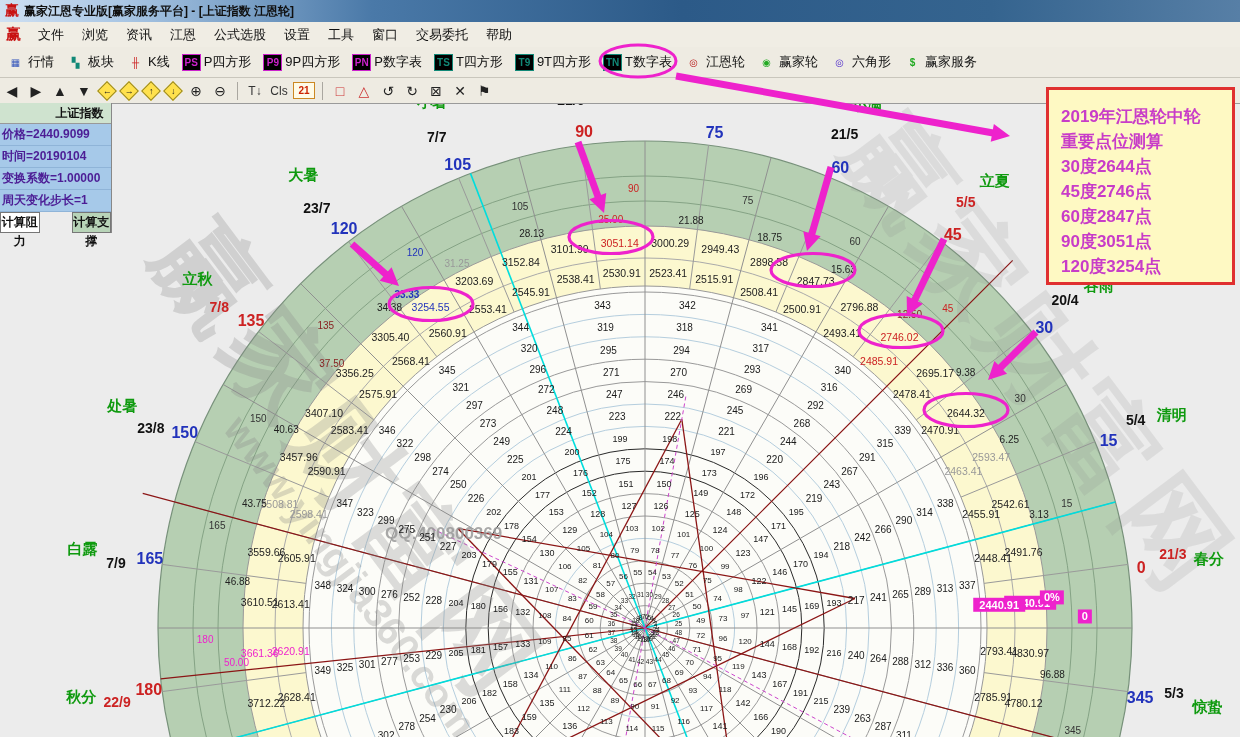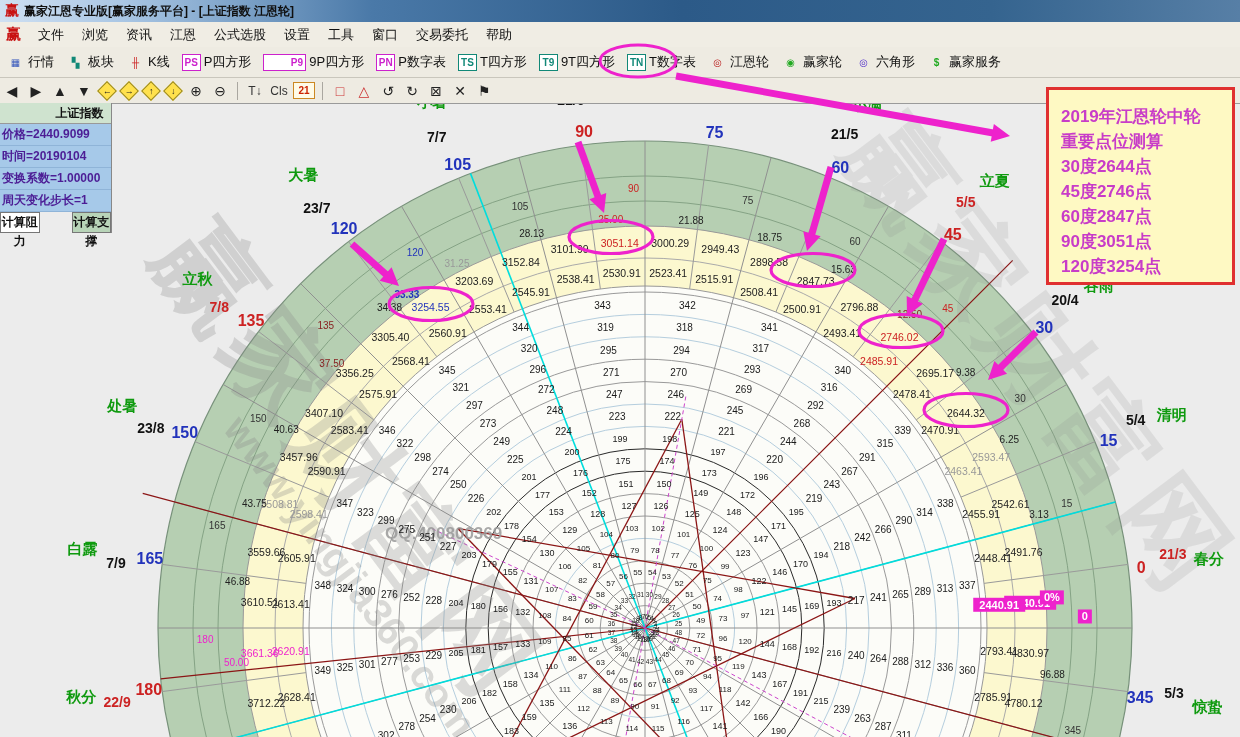--- a/index.html
+++ b/index.html
@@ -10,21 +10,21 @@
   #titlebar .logo{color:#c81111;font-size:14px;font-weight:bold;margin:0 5px 0 5px;}
   #menubar{position:absolute;left:0;top:22px;width:1240px;height:25px;background:#f0ede4;
     border-bottom:1px solid #cfccc2;display:flex;align-items:center;font-size:13px;color:#111;}
   #menubar .mlogo{color:#c81111;font-weight:bold;font-size:15px;margin:0 8px 0 6px;}
   #menubar .mi{padding:2px 9px;cursor:default;}
   #toolbar1{position:absolute;left:0;top:47px;width:1240px;height:30px;background:#eeebe2;
     border-bottom:1px solid #c9c6bc;display:flex;align-items:center;font-size:13px;color:#111;}
   .t1{display:flex;align-items:center;margin:0 3px;padding:1px 3px;}
   .t1 .ic{display:inline-flex;align-items:center;justify-content:center;width:17px;height:15px;
     font-size:10px;font-weight:bold;margin-right:3px;border:1px solid transparent;}
-  .t1 .ic.boxed{border-color:currentColor;background:#ffffff;}
+  .t1 .ic.boxed{border-color:currentColor;background:#000000;}
   #toolbar2{position:absolute;left:0;top:78px;width:1240px;height:25px;background:#eeebe2;
     border-bottom:1px solid #9a9a9a;display:flex;align-items:center;font-size:13px;}
   .t2{display:inline-flex;align-items:center;justify-content:center;min-width:20px;height:20px;
     margin:0 2px;color:#222;font-size:14px;}
   .t2.red{color:#cc3333;}
   .t2.cal{border:1px solid #cc8822;background:#fffbe8;color:#cc2200;font-size:10px;font-weight:bold;width:16px;height:15px;}
   .t2.cls{font-size:12px;color:#333;}
   .dia{width:12px;height:12px;background:#ffe14d;border:1px solid #998822;transform:rotate(45deg);
     display:inline-flex;align-items:center;justify-content:center;margin:0 4px;}
   .dia span{transform:rotate(-45deg);font-size:9px;color:#222;font-weight:bold;}
@@ -77,21 +77,21 @@
     </span>
     <span class="t1">
       <span class="ic" style="color: rgb(204, 34, 34);">╫</span>
       <span>K线</span>
     </span>
     <span class="t1">
       <span class="ic boxed" style="color: rgb(204, 34, 204);">PS</span>
       <span>P四方形</span>
     </span>
     <span class="t1">
-      <span class="ic boxed" style="color: rgb(204, 34, 204); padding-left: 24px;">P9</span>
+      <span class="ic boxed" style="color: rgb(204, 34, 204);">P9</span>
       <span>9P四方形</span>
     </span>
     <span class="t1">
       <span class="ic boxed" style="color: rgb(204, 34, 204);">PN</span>
       <span>P数字表</span>
     </span>
     <span class="t1">
       <span class="ic boxed" style="color: rgb(17, 136, 119);">TS</span>
       <span>T四方形</span>
     </span>

